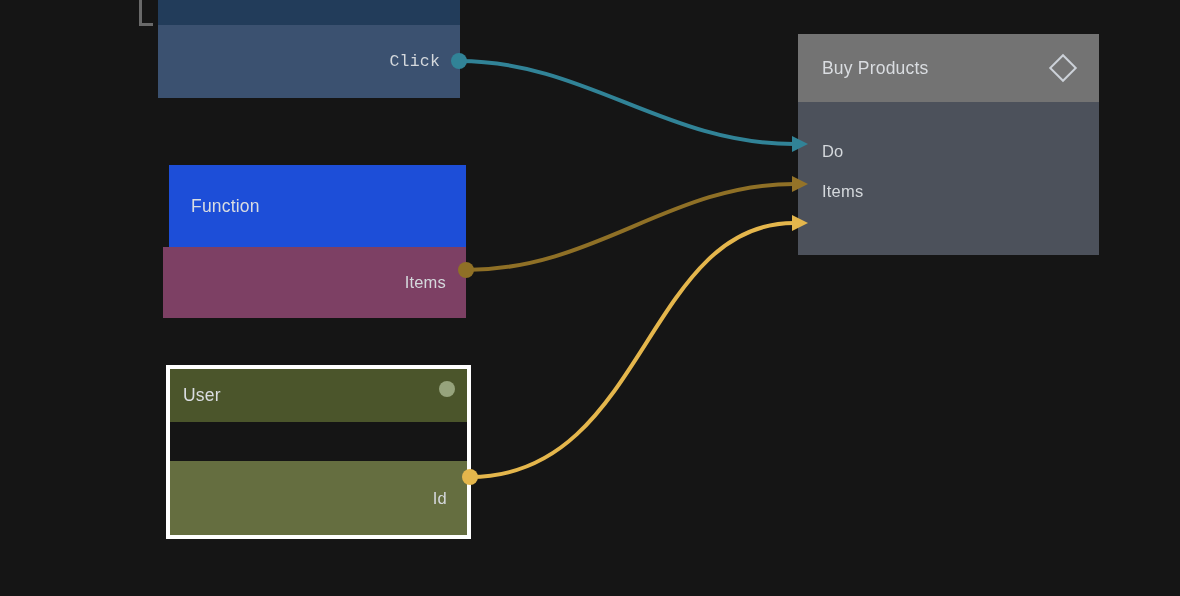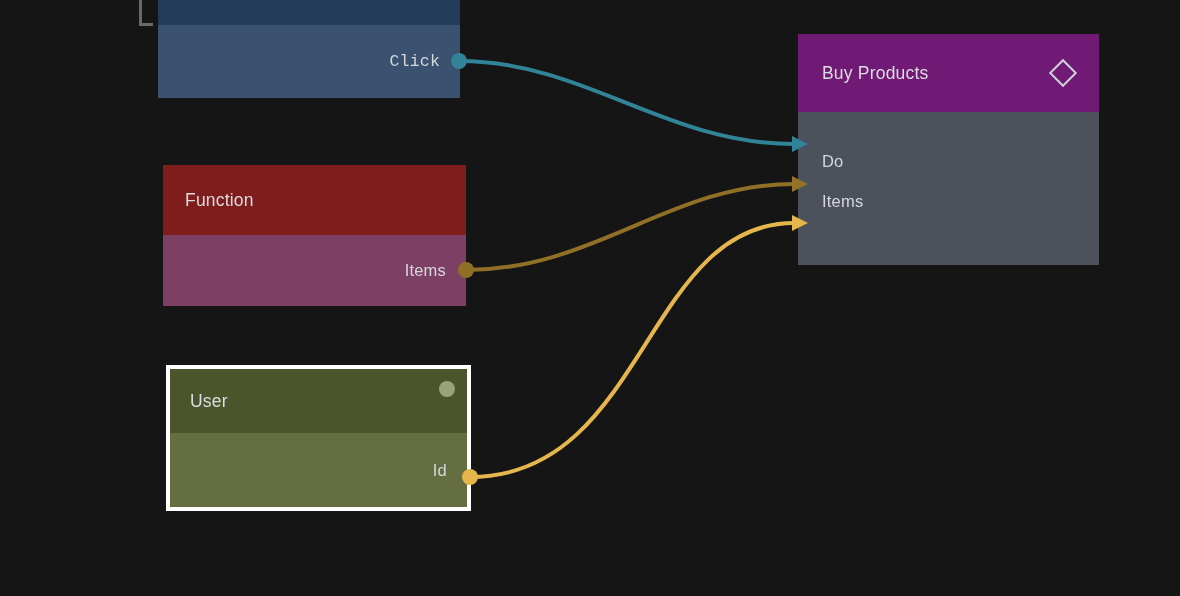--- a/index.html
+++ b/index.html
@@ -58,41 +58,41 @@
     padding-right: 20px;
   }
 
   
   .node-event { left: 158px; top: -48px; width: 302px; }
   .node-event .hdr { height: 73px; background: #223c5a; }
   .node-event .bdy { height: 73px; background: #3b5170; font-family: Liberation Mono, monospace; }
 
   
   .node-function { left: 163px; top: 165px; width: 303px; }
-  .node-function .hdr { height: 70px; background: #7f1d1d; }
+  .node-function .hdr { height: 82px; background: #1d4ed8; margin-left: 6px; }
   .node-function .bdy { height: 71px; background: #7d4064; }
 
   
   .node-user {
     left: 166px; top: 365px; width: 305px;
     border: 4px solid #ffffff;
   }
-  .node-user .hdr { height: 64px; background: #4b552b; padding-left: 20px; }
-  .node-user .bdy { height: 74px; background: #656e40; }
+  .node-user .hdr { height: 53px; background: #4b552b; padding-left: 13px; }
+  .node-user .bdy { height: 74px; background: #656e40; margin-top: 39px; }
   .user-badge {
     position: absolute;
     right: 12px; top: 12px;
     width: 16px; height: 16px;
     border-radius: 50%;
     background: #96a37c;
   }
 
   
   .node-buy { left: 798px; top: 34px; width: 301px; }
-  .node-buy .hdr { height: 78px; background: #701a75; padding-left: 24px; }
+  .node-buy .hdr { height: 68px; background: #737373; padding-left: 24px; }
   .node-buy .bdy { height: 153px; background: #4c515b; padding-top: 29px; }
   .in-row {
     height: 40px;
     display: flex;
     align-items: center;
     padding-left: 24px;
   }
   .diamond {
     position: absolute;
     right: 26px;

